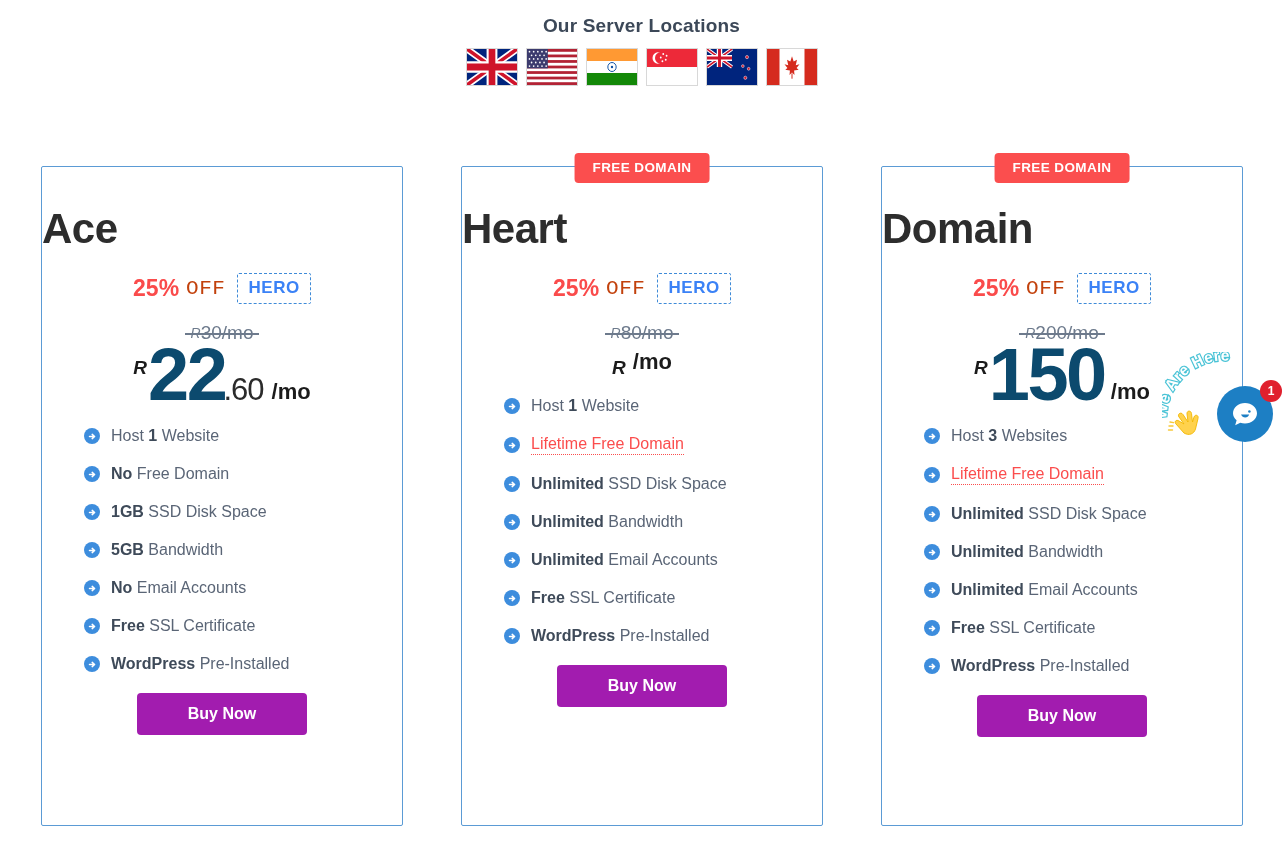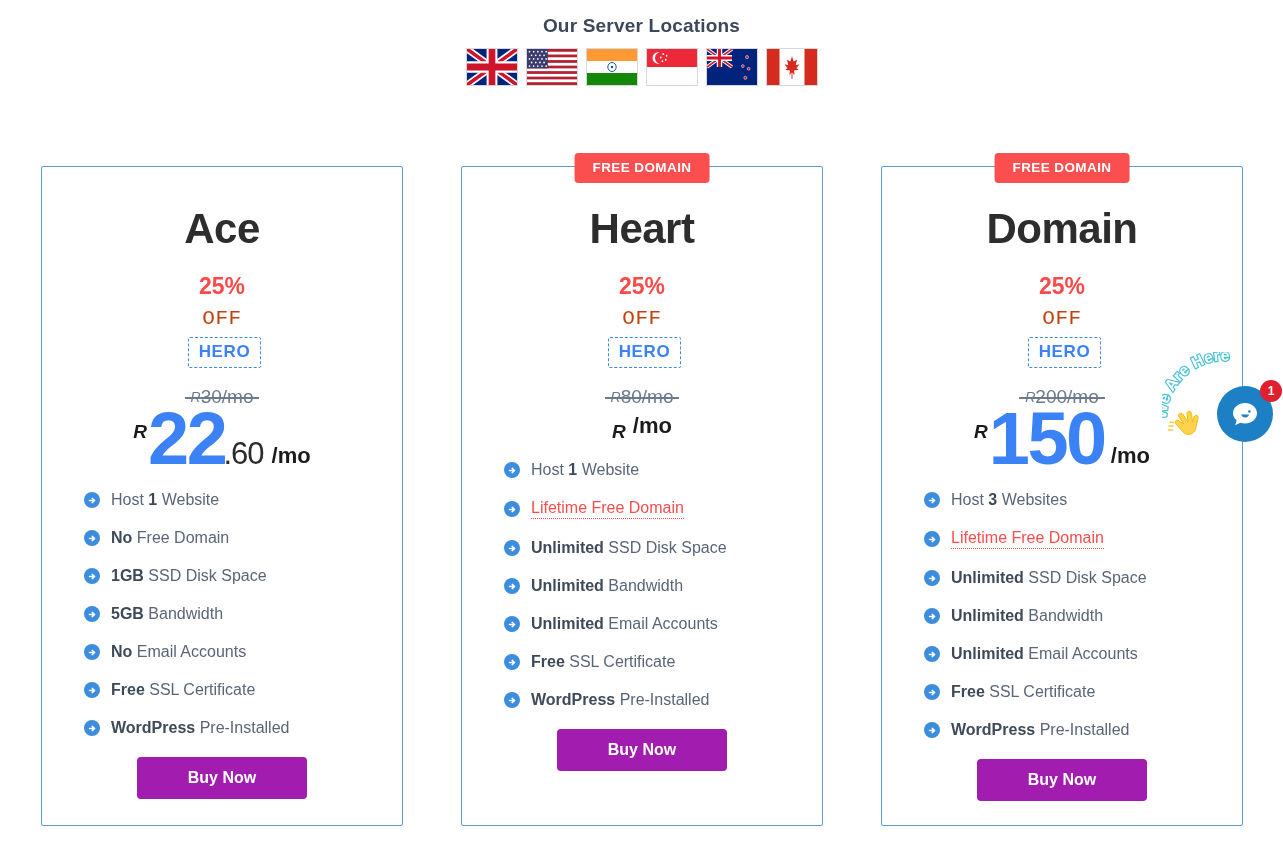--- a/index.html
+++ b/index.html
@@ -47,29 +47,29 @@
 
   .ribbon {
     position: absolute; top: -14px; left: 50%; transform: translateX(-50%);
     background: #fb4e4e; color: #ffffff;
     font-size: 13.5px; font-weight: bold; letter-spacing: .4px;
     padding: 7px 18px 8px; border-radius: 4px;
     white-space: nowrap; z-index: 5;
   }
 
   .plan-name {
-    text-align: center; color: #2d2d2d;
+    text-align: left; color: #2d2d2d;
     font-size: 42px; font-weight: bold; letter-spacing: -.5px;
     margin-top: 38px;
   }
   .card.c2 .plan-name, .card.c3 .plan-name { margin-top: 38px; }
 
   .promo-row {
     display: flex; align-items: center; justify-content: center;
-    gap: 7px; margin-top: 20px; flex-direction: column;
+    gap: 7px; margin-top: 20px;
   }
   .promo-pct { color: #fa4b4b; font-size: 23px; font-weight: bold; }
   .promo-off { color: #c2410c; font-size: 21px; letter-spacing: .5px; font-family: Liberation Mono, monospace; }
   .promo-code {
     border: 1.6px dashed #3f8bd8; color: #3b82f6;
     font-size: 17px; font-weight: bold; letter-spacing: .6px;
     padding: 4px 10px 5px; margin-left: 5px; border-radius: 2px;
   }
 
   .old-price {
@@ -85,21 +85,21 @@
 
   .price-row {
     display: flex; align-items: flex-end; justify-content: center;
     margin-top: -2px; line-height: 1;
   }
   .price-cur {
     font-style: italic; font-weight: bold; font-size: 19px;
     color: #1b1b1b; align-self: flex-start; margin-top: 16px; margin-right: 1px;
   }
   .price-main {
-    font-size: 74px; font-weight: bold; color: #3b82f6;
+    font-size: 74px; font-weight: bold; color: #0c4a6e;
     letter-spacing: -2.5px; line-height: .88;
   }
   .price-dec {
     font-size: 31px; color: #2b2b2b; font-weight: normal;
     letter-spacing: -1px; margin-left: -2px; position: relative; top: -2px;
   }
   .price-per {
     font-size: 22px; font-weight: bold; color: #1b1b1b;
     margin-left: 8px; position: relative; top: -4px;
   }

